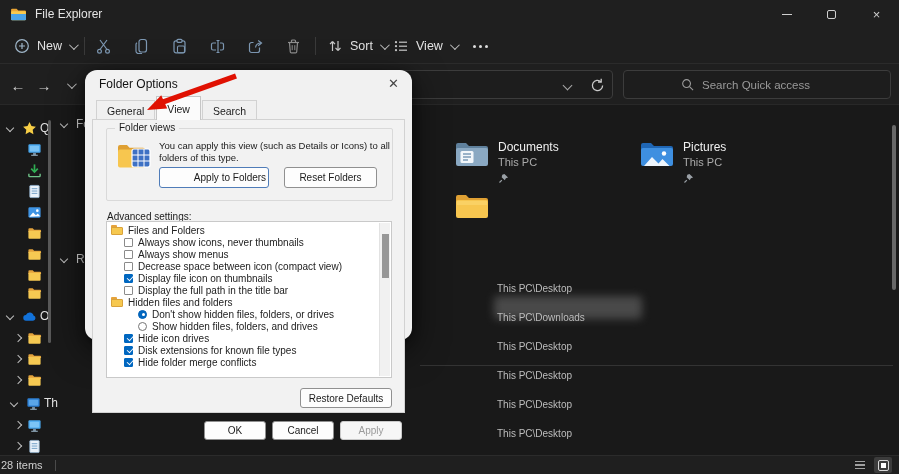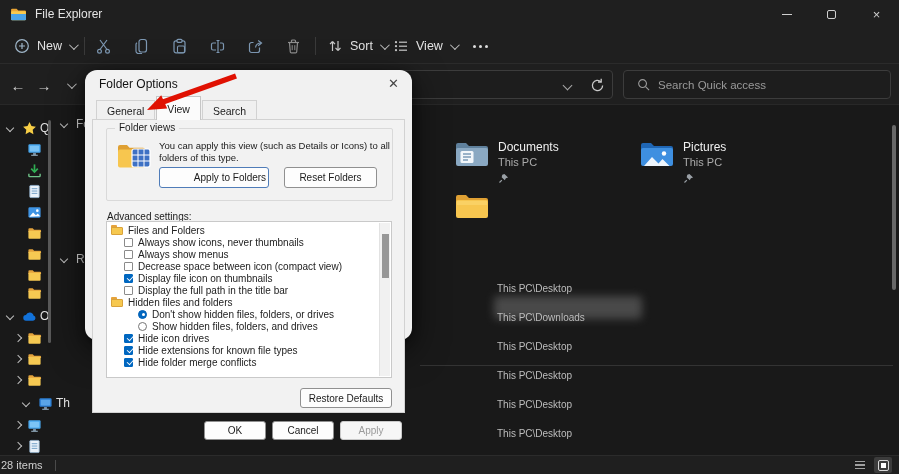--- a/index.html
+++ b/index.html
@@ -24,21 +24,21 @@
   .tb-icon-btn { position:absolute; top:5px; width:34px; height:26px; display:flex; align-items:center; justify-content:center; border-radius:4px; }
   .dots { display:flex; gap:3px; }
   .dots i { width:3px; height:3px; border-radius:50%; background:#dcdcdc; }
 
   
   .navrow { position:absolute; left:0; top:64px; width:899px; height:41px; background:#1f1f1f; border-bottom:1px solid #282828; }
   .nav-arrow { position:absolute; top:8px; width:26px; height:26px; display:flex; align-items:center; justify-content:center; color:#d2d2d2; font-size:15px; }
   .addr-box { position:absolute; left:100px; top:6px; width:513px; height:29px; border:1px solid #3c3c3c; border-radius:4px; background:#1d1d1d; }
   .addr-chev { position:absolute; left:463px; top:11px; width:7px; height:7px; border-right:1.3px solid #a8a8a8; border-bottom:1.3px solid #a8a8a8; transform:rotate(45deg); }
   .refresh { position:absolute; left:488px; top:6px; width:17px; height:17px; }
-  .search-box { position:absolute; left:623px; top:6px; width:268px; height:29px; border:1px solid #3c3c3c; border-radius:4px; background:#1d1d1d; display:flex; align-items:center; }
+  .search-box { position:absolute; left:623px; top:6px; width:268px; height:29px; border:1px solid #3c3c3c; border-radius:4px; background:#1d1d1d; display:flex; align-items:center;padding-left:44px; }
   .search-box .ph { color:#9a9a9a; font-size:11.5px; margin-left:8px; }
   .search-box svg { margin-left:13px; }
 
   
   .content-area { position:absolute; left:0; top:105px; width:899px; height:350px; background:#191919; }
   .side-scroll { position:absolute; left:48px; top:15px; width:3px; height:223px; background:#585858; border-radius:2px; }
   .content-scroll { position:absolute; left:892px; top:20px; width:4px; height:165px; background:#686868; border-radius:2px; }
   .sb-item { position:absolute; display:flex; align-items:center; height:20px; }
   .sb-chev-down, .sb-chev-right { width:6px; height:6px; border-right:1.2px solid #bdbdbd; border-bottom:1.2px solid #bdbdbd; display:inline-block; }
   .sb-chev-down { transform:rotate(45deg); }
@@ -331,21 +331,21 @@
         </div>
         <div class="sb-item child" style="top: 265px; left: 0px; width: 85px;">
           <span class="chevbox">
             <span class="sb-chev-right"></span>
           </span>
           <span class="icon"><svg viewBox="0 0 16 16">
               <path d="M1.5 3.5a1 1 0 0 1 1-1h3.6l1.5 1.6h6.4a1 1 0 0 1 1 1v1.2H1.5z" fill="#e3a23c"></path>
               <rect x="1.5" y="5" width="13" height="8.5" rx="1" fill="#f6c952"></rect>
             </svg></span>
         </div>
-        <div class="sb-item" style="top: 288px; left: 16px; width: 85px;">
+        <div class="sb-item" style="top: 288px; left: 4px; width: 85px;">
           <span class="chevbox">
             <span class="sb-chev-down"></span>
           </span>
           <span class="icon"><svg viewBox="0 0 16 16">
               <rect x="1.5" y="2.5" width="13" height="9" rx="1.2" fill="#2d7fd4"></rect>
               <rect x="3" y="4" width="10" height="6" rx="0.8" fill="#5aa5e8"></rect>
               <rect x="6.5" y="12" width="3" height="1.6" fill="#9ab5c9"></rect>
               <rect x="4.5" y="13.6" width="7" height="1.1" fill="#9ab5c9"></rect>
             </svg></span>
           <span class="lbl">Th</span>
@@ -541,21 +541,21 @@
           <div class="adv-row radio">
             <span class="rb"></span>
             <span class="adv-text">Show hidden files, folders, and drives</span>
           </div>
           <div class="adv-row checkbox">
             <span class="cb on"></span>
             <span class="adv-text">Hide icon drives</span>
           </div>
           <div class="adv-row checkbox">
             <span class="cb on"></span>
-            <span class="adv-text">Hide extensions for known file types</span>
+            <span class="adv-text">Disk extensions for known file types</span>
           </div>
           <div class="adv-row checkbox">
             <span class="cb on"></span>
             <span class="adv-text">Hide folder merge conflicts</span>
           </div>
         </div>
 
       <div class="btn" style="left:207px; top:268px; width:92px; height:20px;">Restore Defaults</div>
     </div>
 

